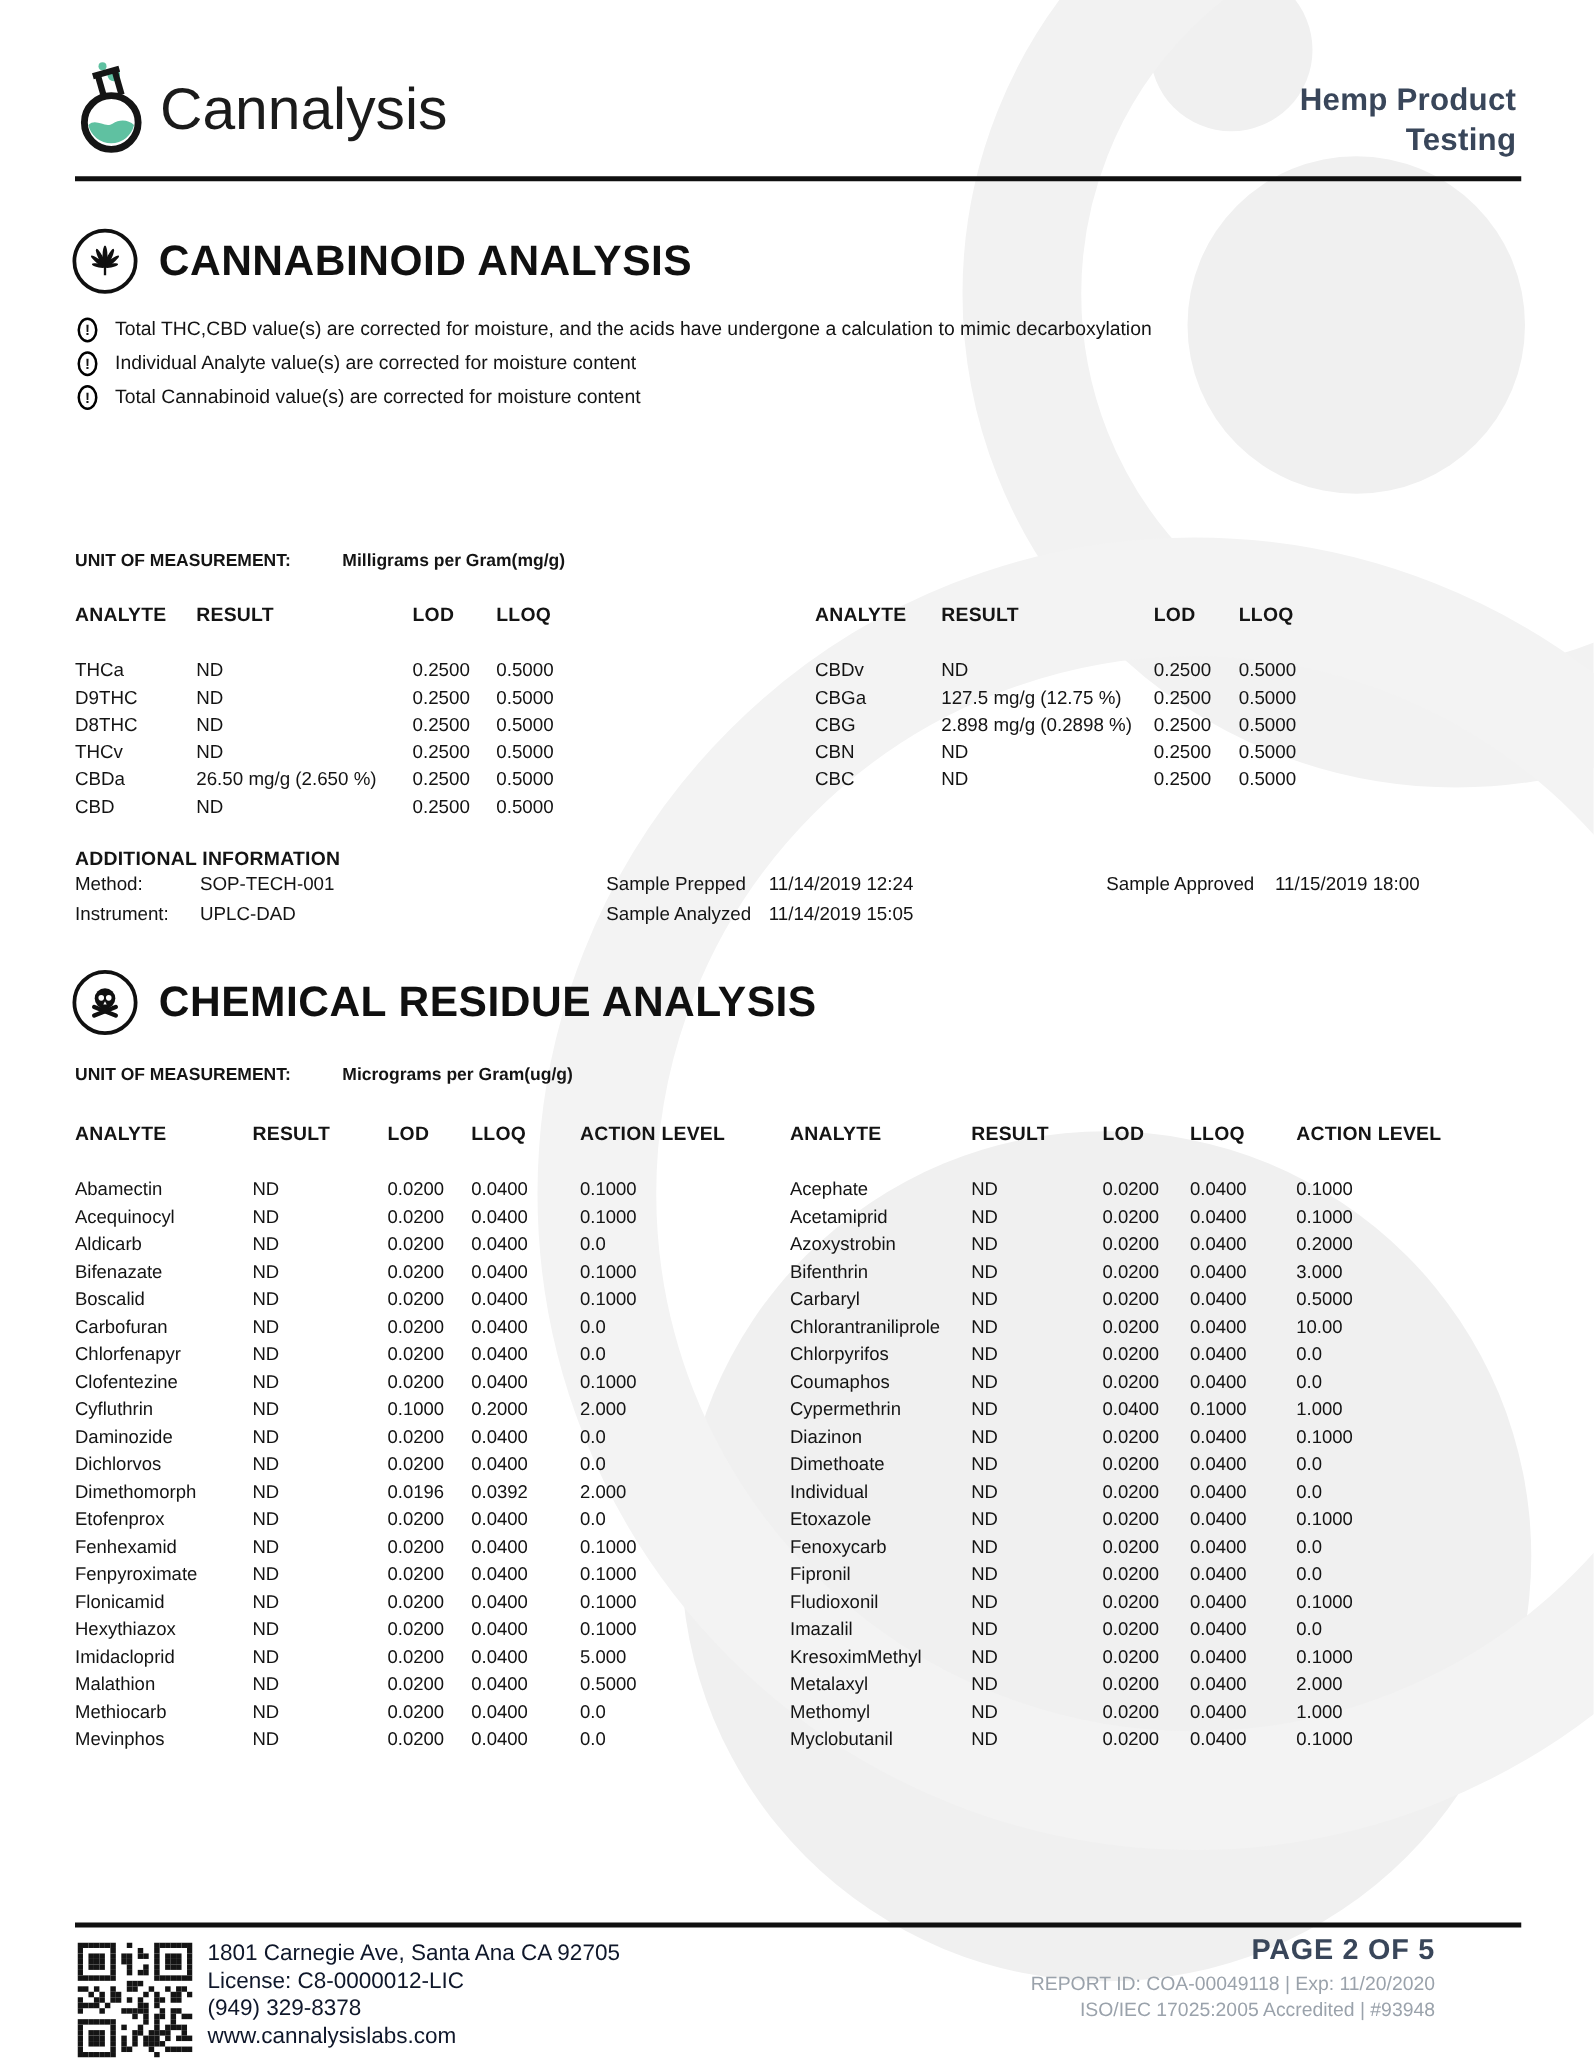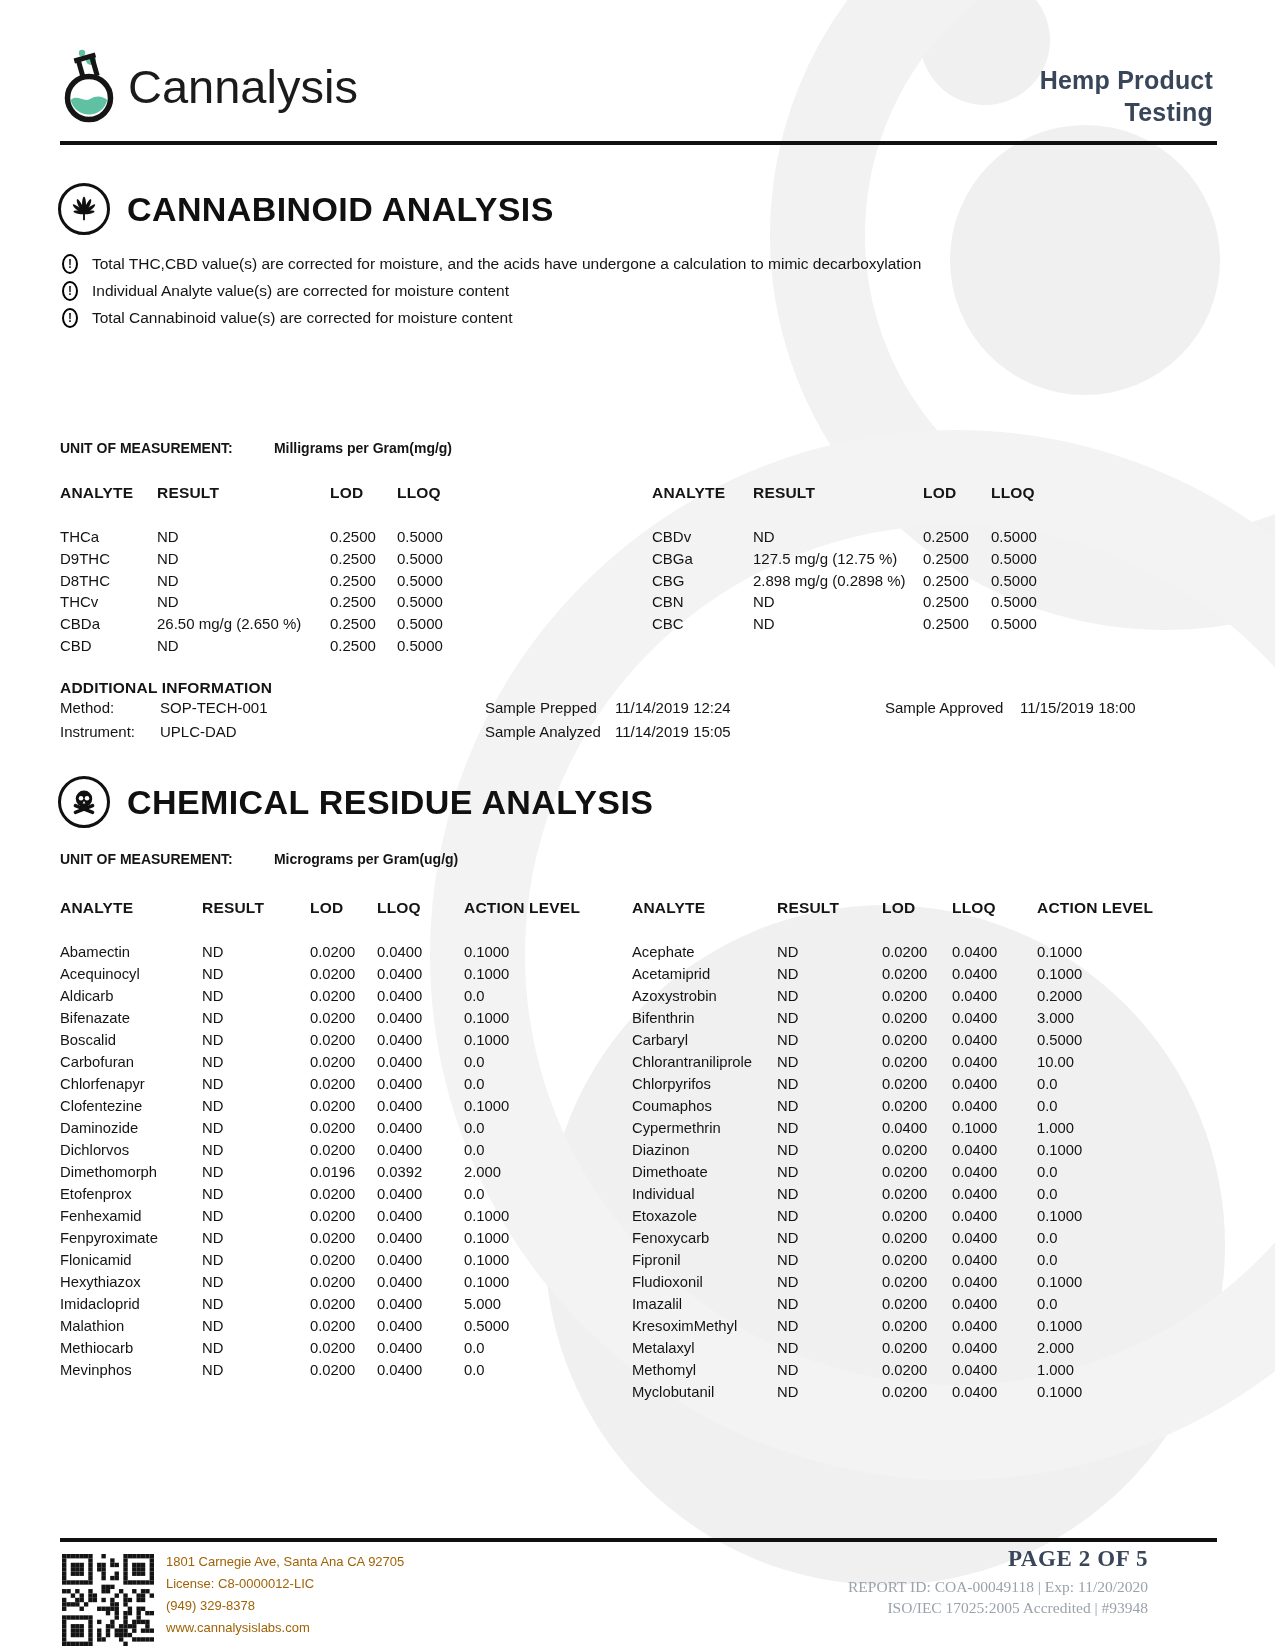--- a/index.html
+++ b/index.html
@@ -50,22 +50,22 @@
   .res-right{top:897px;left:632px;width:545px;}
   
   .addinfo{position:absolute;top:679px;left:60px;width:1160px;font-size:15px;}
   .addinfo .ai-title{font-weight:800;font-size:15.5px;letter-spacing:0.2px;}
   .ai-row{position:relative;height:22px;margin-top:2px;}
   .ai-row span{position:absolute;top:0;white-space:nowrap;}
   .ai-l0{left:0;} .ai-v0{left:100px;} .ai-l1{left:425px;} .ai-v1{left:555px;}
   .ai-l2{left:825px;} .ai-v2{left:960px;}
   
   .qr{position:absolute;top:1554px;left:62px;width:92px;height:92px;}
-  .foot-left{position:absolute;top:1551px;left:166px;font-size:13px;line-height:22px;color:#a16207;}
-  .foot-right{position:absolute;top:1546px;right:127px;text-align:right;font-family:Liberation Serif, serif;}
+  .foot-left{position:absolute;top:1551px;left:166px;font-size:18px;line-height:22px;color:#0f172a;}
+  .foot-right{position:absolute;top:1546px;right:127px;text-align:right;}
   .foot-page{font-size:23px;font-weight:800;color:var(--navy,#39465A);letter-spacing:0.6px;}
   .foot-meta{font-size:15.5px;line-height:21px;color:var(--footer_gray,#9AA2AB);margin-top:4px;}
 </style>
 </head>
 <body>
 
 <div class="page">
 
   <div class="wm" style="left:920px;top:-25px;width:130px;height:130px;"></div>
   <div class="wm" style="left:950px;top:125px;width:270px;height:270px;"></div>
@@ -346,20 +346,27 @@
           <td>0.0200</td>
           <td>0.0400</td>
           <td>0.0</td>
         </tr>
         <tr>
           <td>Clofentezine</td>
           <td>ND</td>
           <td>0.0200</td>
           <td>0.0400</td>
           <td>0.1000</td>
+        </tr>
+        <tr>
+          <td>Cyfluthrin</td>
+          <td>ND</td>
+          <td>0.1000</td>
+          <td>0.2000</td>
+          <td>2.000</td>
         </tr>
         <tr>
           <td>Daminozide</td>
           <td>ND</td>
           <td>0.0200</td>
           <td>0.0400</td>
           <td>0.0</td>
         </tr>
         <tr>
           <td>Dichlorvos</td>

